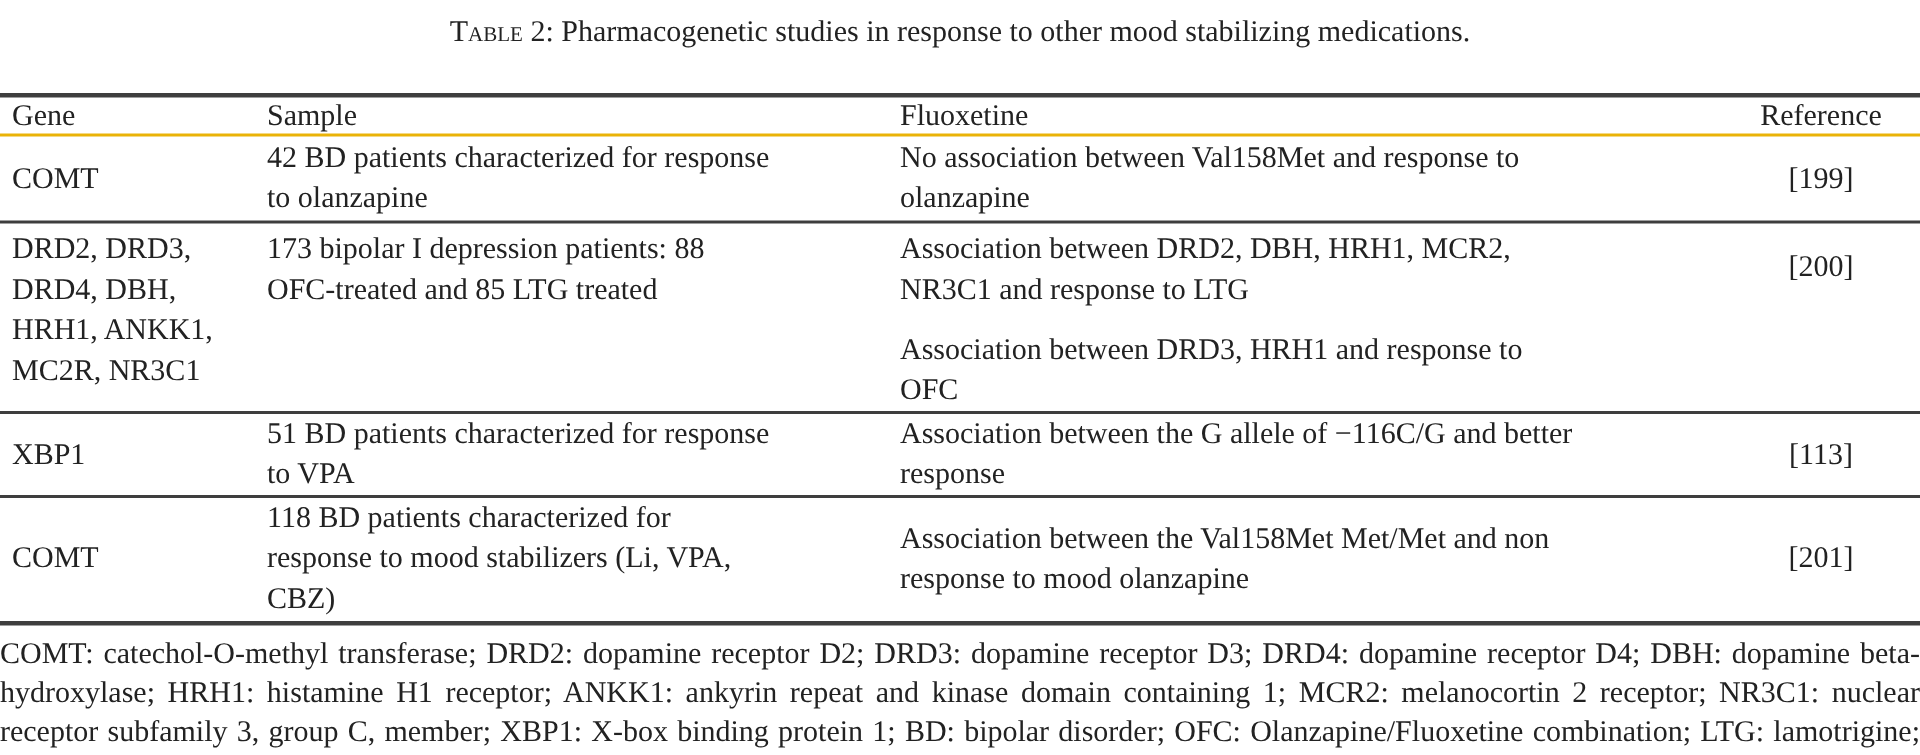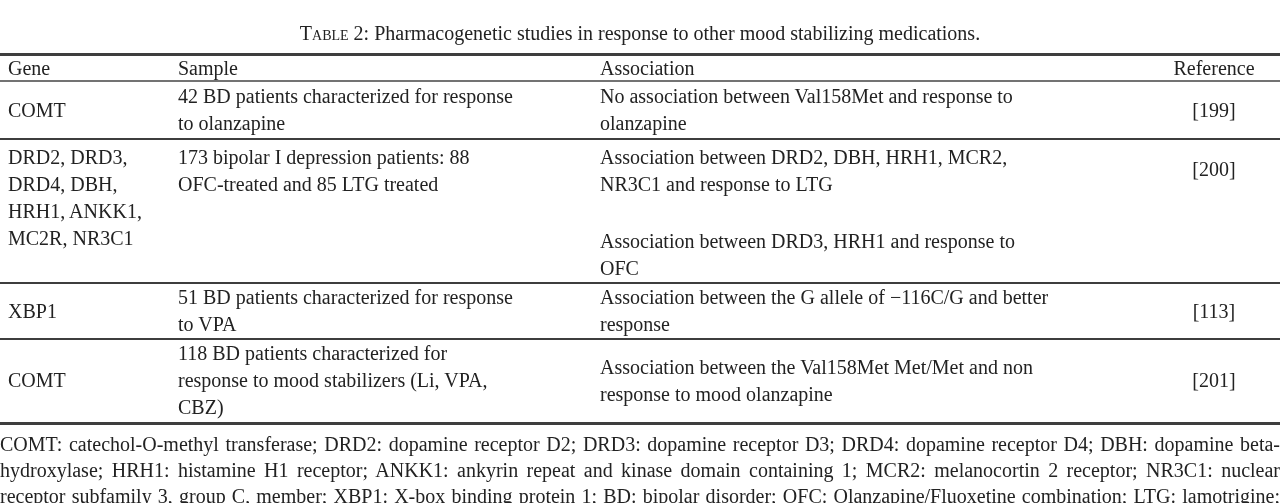--- a/index.html
+++ b/index.html
@@ -10,55 +10,54 @@
     background: #ffffff;
     color: #222222;
     font-family: "Liberation Serif", serif;
   }
   .doc { width: 1280px; }
 
   .title {
     text-align: center;
     font-size: 20px;
     line-height: 24px;
-    padding: 9px 0 8px 0;
-    margin-top: 12px;
+    padding: 9px 0 29px 0;
   }
   .title .sc { font-variant: small-caps; }
 
   table.main {
     width: 1280px;
     table-layout: fixed;
     border-collapse: collapse;
     border-top: 3px solid #3e3e3e;
   }
   th, td {
     font-weight: normal;
     font-size: 20px;
     line-height: 27px;
     text-align: left;
     vertical-align: middle;
     padding: 0 10px 0 8px;
     overflow: hidden;
   }
-  thead tr { height: 26px; border-bottom: 2px solid #737373; }
+  thead tr { height: 26px; border-bottom: 2px solid #eab308; }
   thead th { line-height: 24px; white-space: nowrap; }
   tbody tr { border-bottom: 2px solid #3e3e3e; }
   tbody tr.r1 { height: 58px; }
   tbody tr.r2 { height: 118px; }
   tbody tr.r3 { height: 55px; font-family: Liberation Serif, serif; }
   tbody tr.r4 { height: 84px; border-bottom: 3px solid #3e3e3e; }
   th.ref, td.ref { text-align: center; padding: 0; }
 
   
   .ml { white-space: pre-line; }
 
   tr.top-align td { vertical-align: top; padding-top: 4px; }
   tr.top-align td.ref { padding-top: 16px; }
-  .assoc-p + .assoc-p { margin-top: 30px; }
+  .assoc-p + .assoc-p { margin-top: 13px; }
 
   .footnote {
     font-size: 20px;
     line-height: 26px;
     text-align: justify;
     padding-top: 6px;
     width: 1280px;
   }
 </style>
 </head>
@@ -72,21 +71,21 @@
     <colgroup>
       <col style="width:170px">
       <col style="width:422px">
       <col style="width:556px">
       <col style="width:132px">
     </colgroup>
     <thead>
       <tr>
         <th>Gene</th>
         <th>Sample</th>
-        <th>Association</th>
+        <th>Fluoxetine</th>
         <th class="ref">Reference</th>
       </tr>
     </thead>
     <tbody>
       <tr class="r1">
         <td class="ml">COMT</td>
         <td class="ml">42 BD patients characterized for response
 to olanzapine</td>
         <td>
             <div class="assoc-p ml">No association between Val158Met and response to

